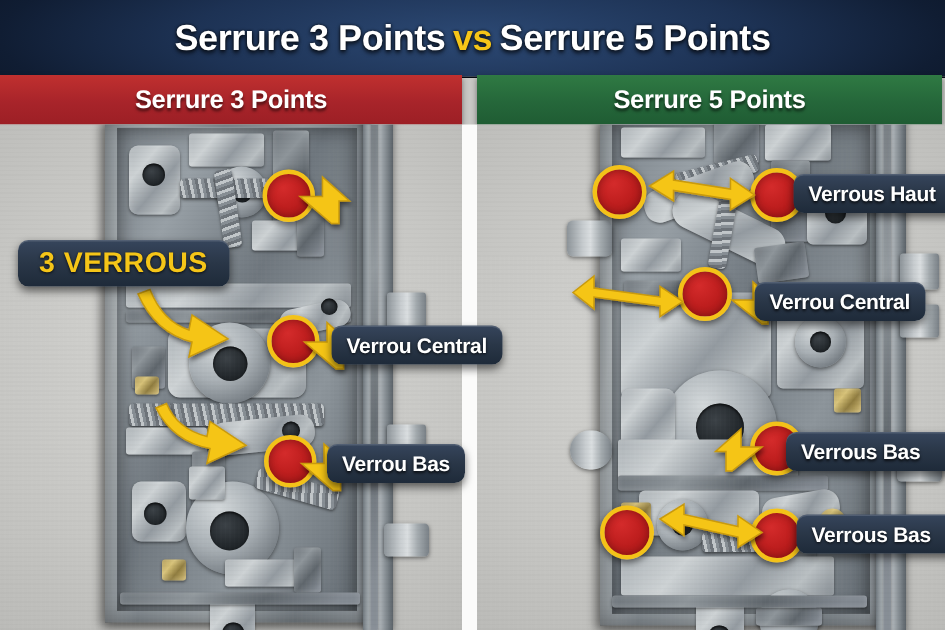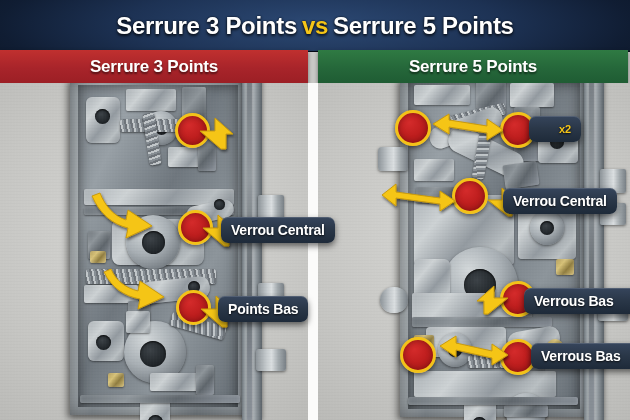--- a/index.html
+++ b/index.html
@@ -341,30 +341,34 @@
   <div class="marker" style="left:178px; top:210px; width:35px; height:35px;"></div>
   <div class="marker" style="left:176px; top:290px; width:35px; height:35px;"></div>
 
   <div class="marker" style="left:395px; top:110px; width:36px; height:36px;"></div>
   <div class="marker" style="left:500px; top:112px; width:36px; height:36px;"></div>
   <div class="marker" style="left:452px; top:178px; width:36px; height:36px;"></div>
   <div class="marker" style="left:500px; top:281px; width:36px; height:36px;"></div>
   <div class="marker" style="left:400px; top:337px; width:36px; height:36px;"></div>
   <div class="marker" style="left:500px; top:339px; width:36px; height:36px;"></div>
 
+  <div class="pill count" style="left:12px; top:160px; height:31px;">
+    <span class="lbl">3 VERROUS</span>
+  </div>
 
   <div class="pill" style="left:221px; top:217px; height:26px;">
     <span class="lbl">Verrou Central</span>
   </div>
   <div class="pill" style="left:218px; top:296px; height:26px;">
-    <span class="lbl">Points Bas</span>
+    <span class="lbl">Verrou Bas</span>
   </div>
 
 
   <div class="pill" style="left:529px; top:116px; height:26px;">
+    <span class="lbl">Verrous Haut</span>
     <span class="x2">x2</span>
   </div>
   <div class="pill" style="left:503px; top:188px; height:26px;">
     <span class="lbl">Verrou Central</span>
   </div>
   <div class="pill" style="left:524px; top:288px; height:26px;">
     <span class="lbl">Verrous Bas</span>
     <span class="x2">x2</span>
   </div>
   <div class="pill" style="left:531px; top:343px; height:26px;">

